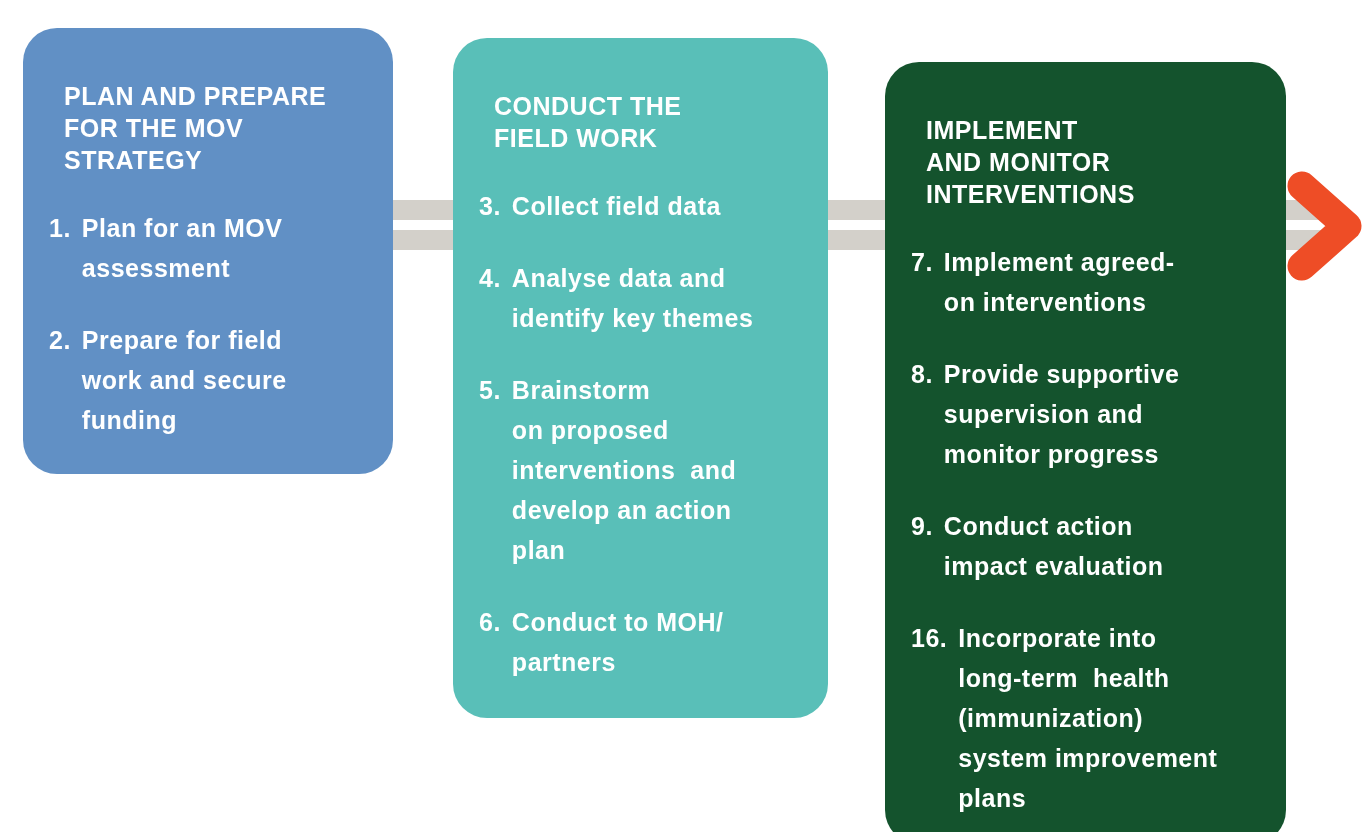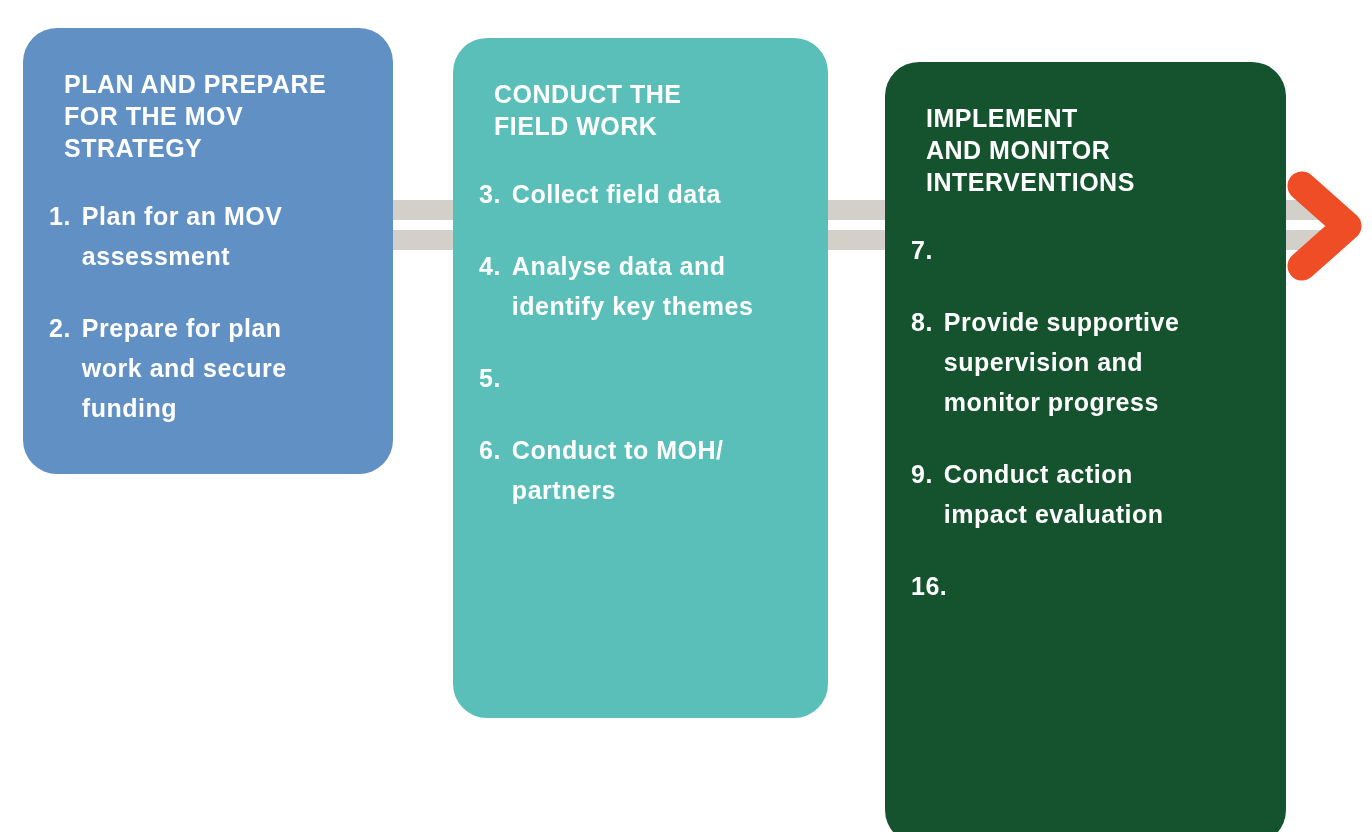--- a/index.html
+++ b/index.html
@@ -34,21 +34,21 @@
     height: 130px;
     z-index: 2;
   }
 
   
   .card {
     position: absolute;
     border-radius: 34px;
     z-index: 1;
     box-sizing: border-box;
-    padding: 40px 16px 0 26px;
+    padding: 52px 16px 0 26px;
   }
   .card-blue   { left: 23px;  top: 28px; width: 370px; height: 446px; background: #6190c5; }
   .card-teal   { left: 453px; top: 38px; width: 375px; height: 680px; background: #59bfb8; }
   .card-orange { left: 885px; top: 30px; width: 401px; height: 782px; background: #14532d; margin-top: 32px; }
 
   .card-title {
     margin: 0 0 0 15px;
     font-size: 25px;
     line-height: 32px;
     letter-spacing: 0.5px;
@@ -86,21 +86,21 @@
 FOR THE MOV
 STRATEGY</h2>
     <div class="items">
       <div class="item">
         <span class="num">1.</span>
         <span class="txt">Plan for an MOV
 assessment</span>
       </div>
       <div class="item">
         <span class="num">2.</span>
-        <span class="txt">Prepare for plan
+        <span class="txt">Prepare for field
 work and secure
 funding</span>
       </div>
     </div>
   </section>
 
   <section class="card card-teal">
     <h2 class="card-title">CONDUCT THE
 FIELD WORK</h2>
     <div class="items">
@@ -108,47 +108,59 @@
         <span class="num">3.</span>
         <span class="txt">Collect field data</span>
       </div>
       <div class="item">
         <span class="num">4.</span>
         <span class="txt">Analyse data and
 identify key themes</span>
       </div>
       <div class="item">
         <span class="num">5.</span>
+        <span class="txt">Brainstorm
+on proposed
+interventions  and
+develop an action
+plan</span>
       </div>
       <div class="item">
         <span class="num">6.</span>
         <span class="txt">Conduct to MOH/
 partners</span>
       </div>
     </div>
   </section>
 
   <section class="card card-orange">
     <h2 class="card-title">IMPLEMENT
 AND MONITOR
 INTERVENTIONS</h2>
     <div class="items">
       <div class="item">
         <span class="num">7.</span>
+        <span class="txt">Implement agreed-
+on interventions</span>
       </div>
       <div class="item">
         <span class="num">8.</span>
         <span class="txt">Provide supportive
 supervision and
 monitor progress</span>
       </div>
       <div class="item">
         <span class="num">9.</span>
         <span class="txt">Conduct action
 impact evaluation</span>
       </div>
       <div class="item">
         <span class="num">16.</span>
+        <span class="txt">Incorporate into
+long-term  health
+(immunization)
+system improvement
+plans</span>
       </div>
     </div>
   </section>
 
 </div>
 
 </body></html>

